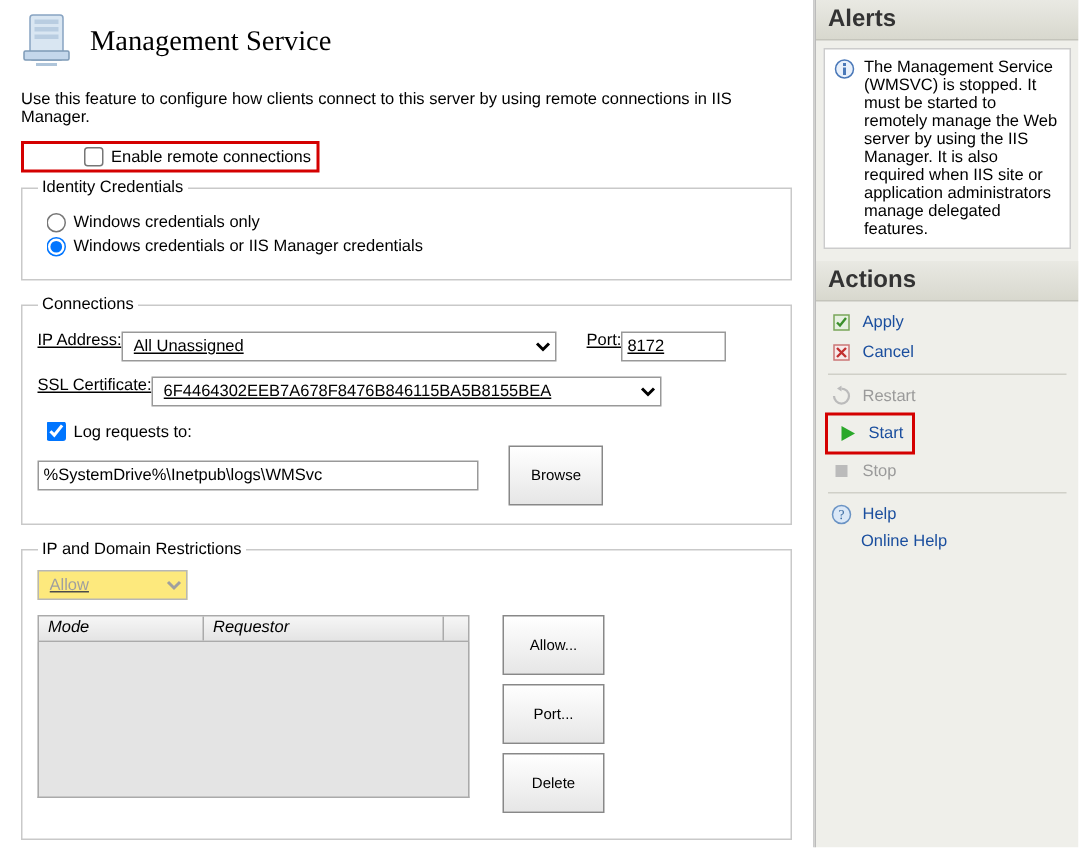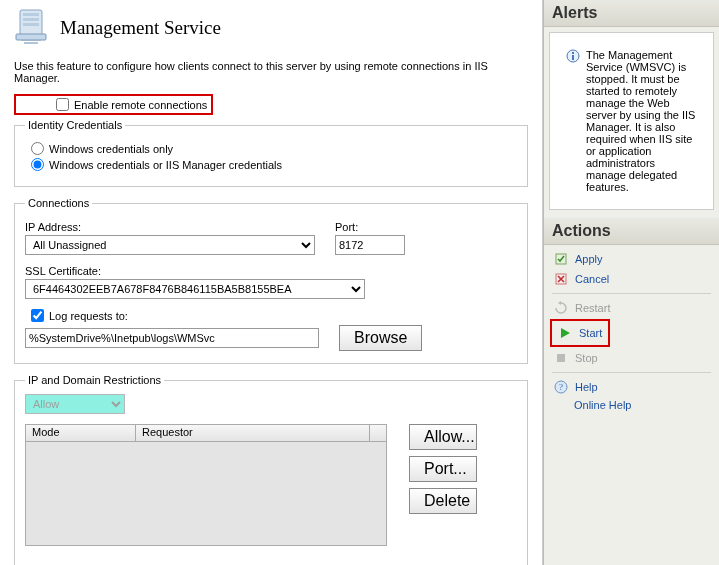--- a/index.html
+++ b/index.html
@@ -28,75 +28,75 @@
   .checkbox-row input { margin-right: 5px; }
   .highlight-red { border: 2px solid #d40000; padding: 2px 4px; display:inline-flex; align-items:center; }
 
   fieldset {
     border: 1px solid #c9c9c9;
     margin: 6px 0 10px 0;
     padding: 8px 10px 12px 10px;
   }
   legend { font-size: 11px; padding: 0 3px; }
 
-  .radio-row { display: flex; align-items:center; margin: 3px 0 3px 6px; }
+  .radio-row { display: flex; margin: 3px 0 3px 6px; }
   .radio-row input { margin-right: 5px; }
 
   .field-row { display: flex; gap: 20px; margin-top: 4px; }
-  .field-col { display: flex; flex-direction: column; }
+  .field-col { display: flex; flex-direction: row; text-decoration: underline; }
   .field-col label { font-size: 11px; margin-bottom: 2px; }
 
   select, input[type="text"] {
     font-size: 11px; padding: 1px 3px; border: 1px solid #999;
     height: 20px; background:#fff;
   }
   select { background:#fff; }
   .wide-select { width: 290px; }
   .port-input { width: 70px; }
   .ssl-input { width: 340px; }
   .log-input { width: 294px; }
 
   .browse-row { display:flex; align-items:center; gap: 20px; margin-top:2px;}
   .browse-btn, .small-btn {
-    font-size:16px; padding: 2px 14px; border:1px solid #888;
-    background: linear-gradient(#fff,#e6e6e6); min-width:62px; height:26px;
+    font-size:10px; padding: 2px 14px; border:1px solid #888;
+    background: linear-gradient(#fff,#e6e6e6); min-width:62px; height:40px;
   }
   .small-btn { width: 68px; }
 
   .restrictions-body { display:flex; gap: 22px; align-items:flex-start; }
-  .grid-wrap { width: 362px; }
+  .grid-wrap { width: 288px; font-style: italic; }
   .grid-header { display:flex; background: linear-gradient(#f6f6f6,#e4e4e4); border:1px solid #aaa; height:18px; }
   .grid-header div { font-size:11px; padding:1px 6px; border-right:1px solid #aaa; }
   .grid-header div:last-child { border-right:none; }
   .gh-mode { width: 110px; }
   .gh-req { flex: 1; }
   .grid-body { height: 104px; background:#e4e4e4; border:1px solid #aaa; border-top:none; }
   .restr-buttons { display:flex; flex-direction:column; gap:6px; margin-top:0; }
-  .disabled-select { background:#5eead4; color:#777; width:100px; }
+  .disabled-select { background:#fde047; color:#777; width:100px; }
   .mt10 { margin-top: 10px; }
 
   
   .side-panel {
     width: 176px;
     background: #efefea;
     display: flex;
     flex-direction: column;
     border-left: 1px solid #bbb;
   }
   .side-heading {
     background: linear-gradient(#e9e9e3, #d8d8ce);
     border-bottom: 1px solid #c4c4bb;
     padding: 4px 8px;
     font-size: 16px; font-weight: bold; color:#333;
   }
   .alert-box {
     margin: 5px 5px 8px 5px;
     border: 1px solid #ccc;
     background: #fff;
-    padding: 16px;
+    padding: 6px;
     display: flex;
     gap: 6px;
     font-size:11px;
   }
   .alert-box .info-icon { width:14px; height:14px; flex-shrink:0; }
   .actions-list { padding: 4px 4px; }
   .action-item {
     display:flex; align-items:center; gap:7px;
     padding: 3px 6px; font-size:11px; color:#1a4e9e;
     cursor: pointer;

